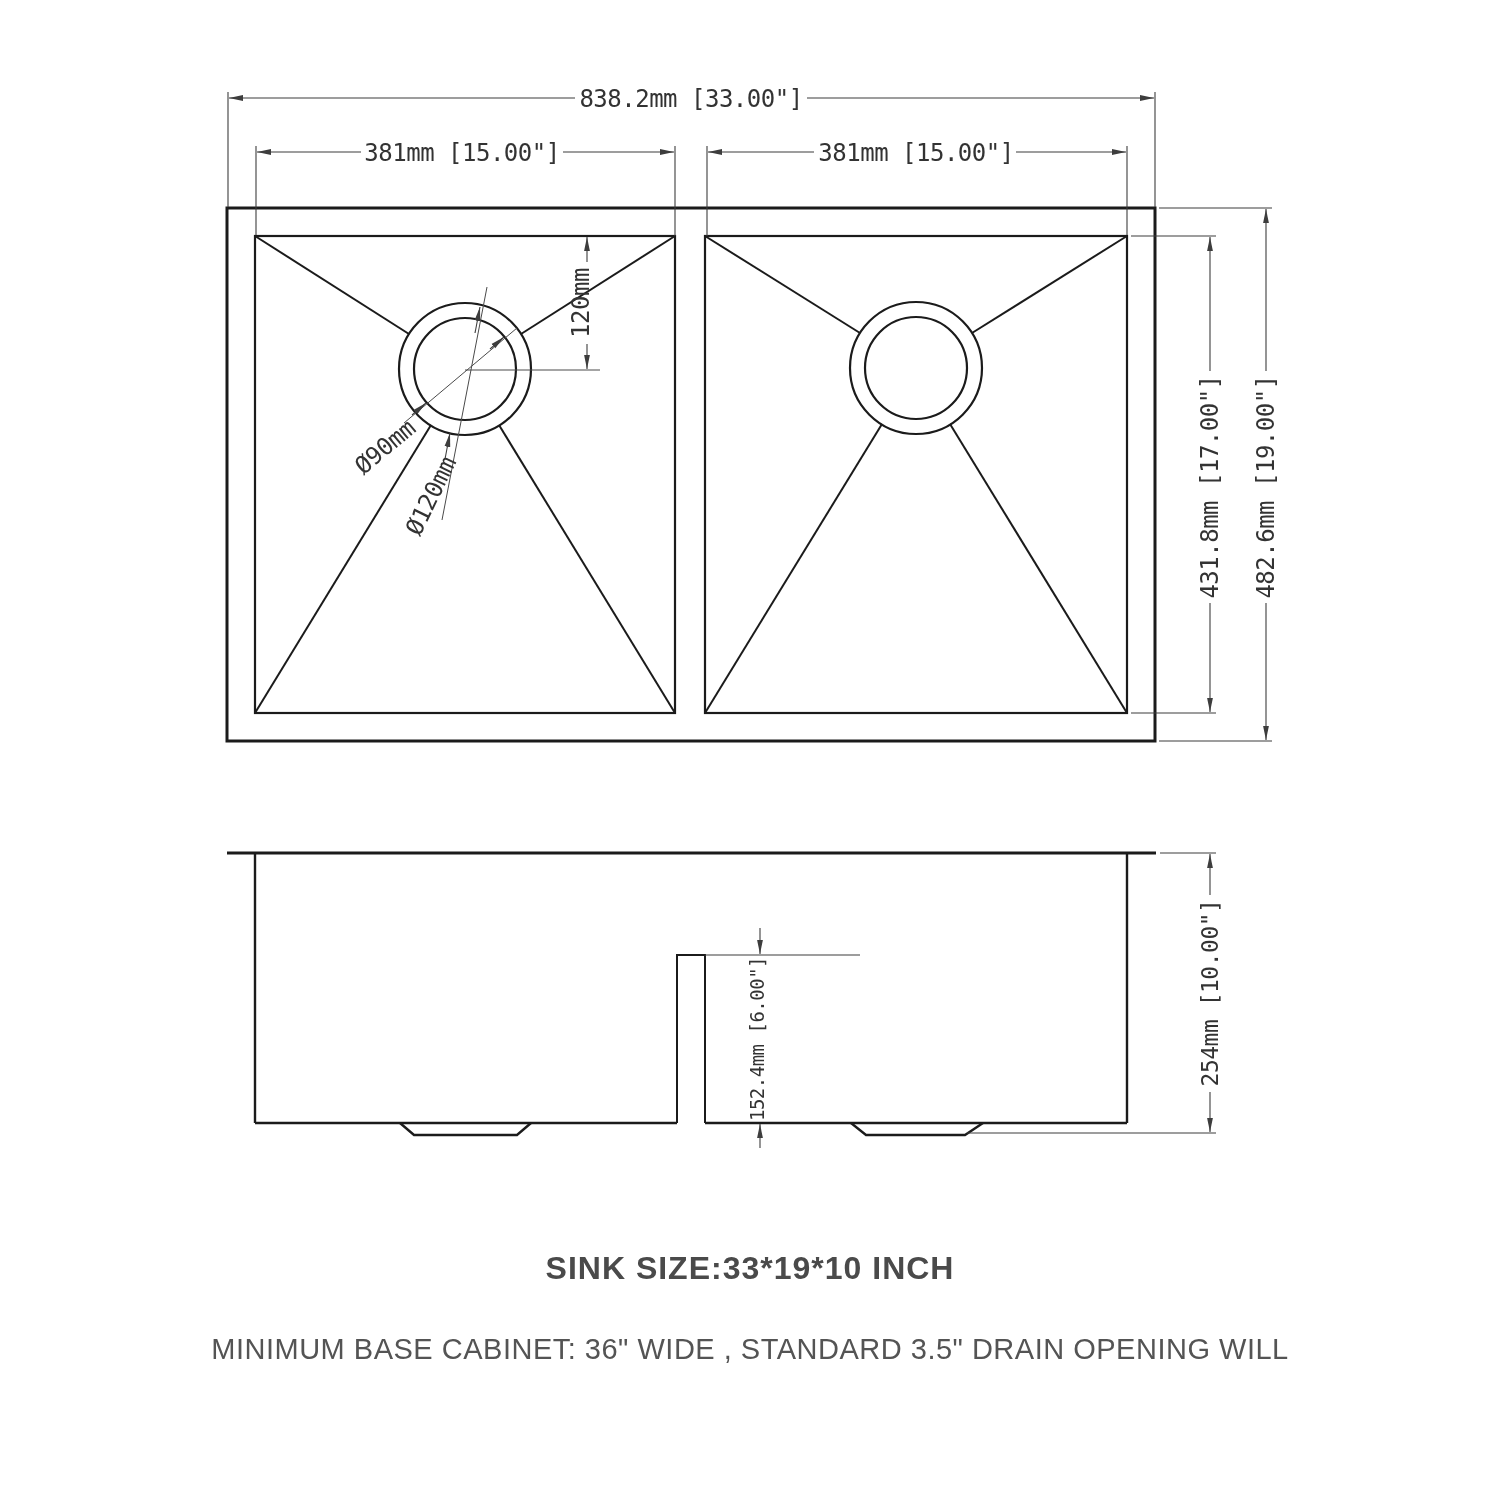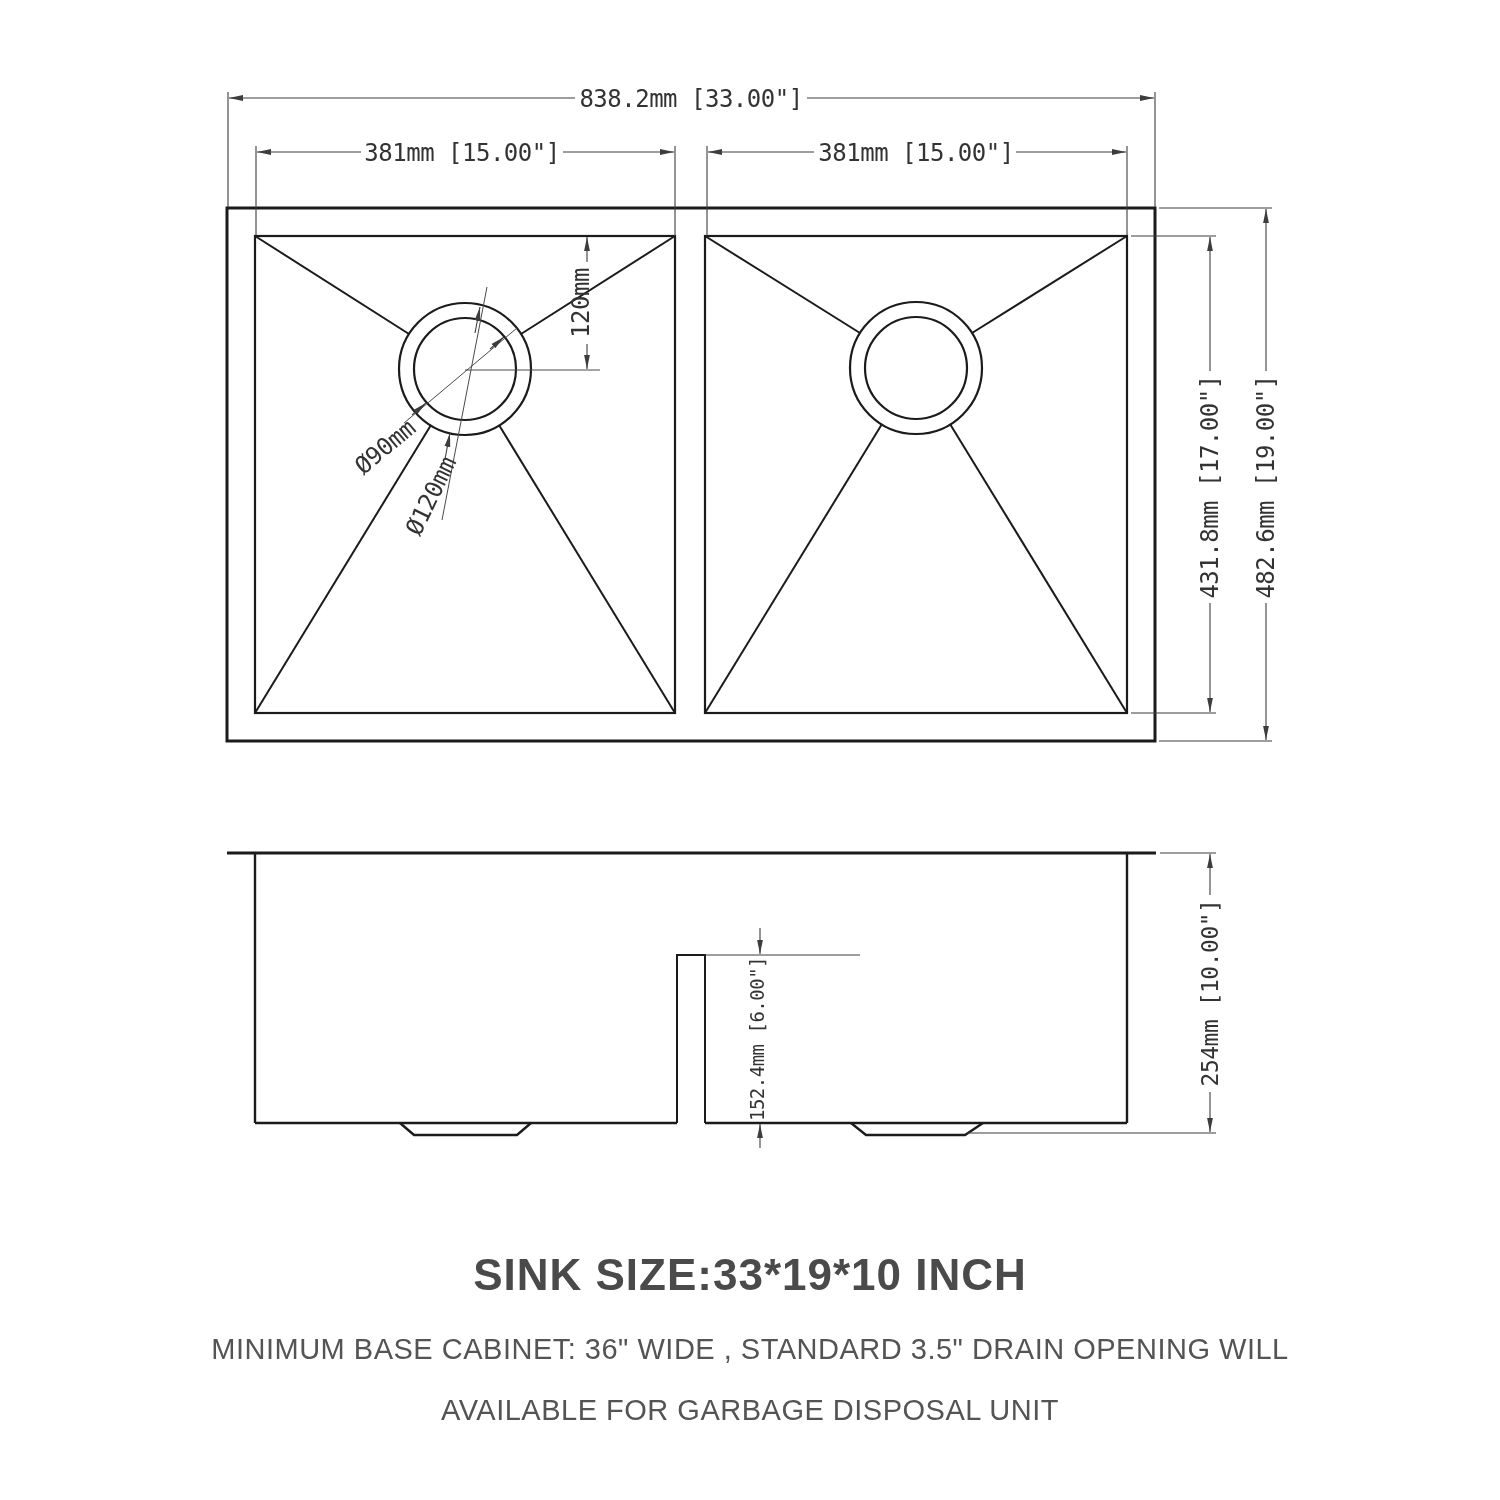--- a/index.html
+++ b/index.html
@@ -27,21 +27,21 @@
   text.dim-md { font-size: 23px; }
 
   .notes {
     position: absolute;
     left: 0;
     width: 1500px;
     text-align: center;
     color: #545454;
   }
   .notes.title-line {
-    font-size: 44px;
+    font-size: 32px;
     font-weight: bold;
     color: #4a4a4a;
     letter-spacing: 1px;
   }
   .notes.body-line { font-size: 29px; letter-spacing: 0.5px; }
 </style>
 </head>
 <body>
 
 <div class="canvas">
@@ -169,15 +169,14 @@
         <line class="dimln" x1="1210" y1="1092" x2="1210" y2="1132" marker-end="url(#arw)"></line>
         <text class="dim dim-md" transform="translate(1210,993) rotate(-90)" text-anchor="middle" dominant-baseline="central">254mm [10.00"]</text>
       </g>
     </g>
   </svg>
 
   <div class="notes title-line" style="top:1250px;">SINK SIZE:33*19*10 INCH</div>
 
   <div class="notes body-line" style="top:1333px;">MINIMUM BASE CABINET: 36" WIDE , STANDARD 3.5" DRAIN OPENING WILL</div>
 
-  <div class="notes body-line" style="top:1394px;">AVAILABLE FOR GARBAGE DISPOSAL UNIT</div>
 
 </div>
 
 </body></html>

